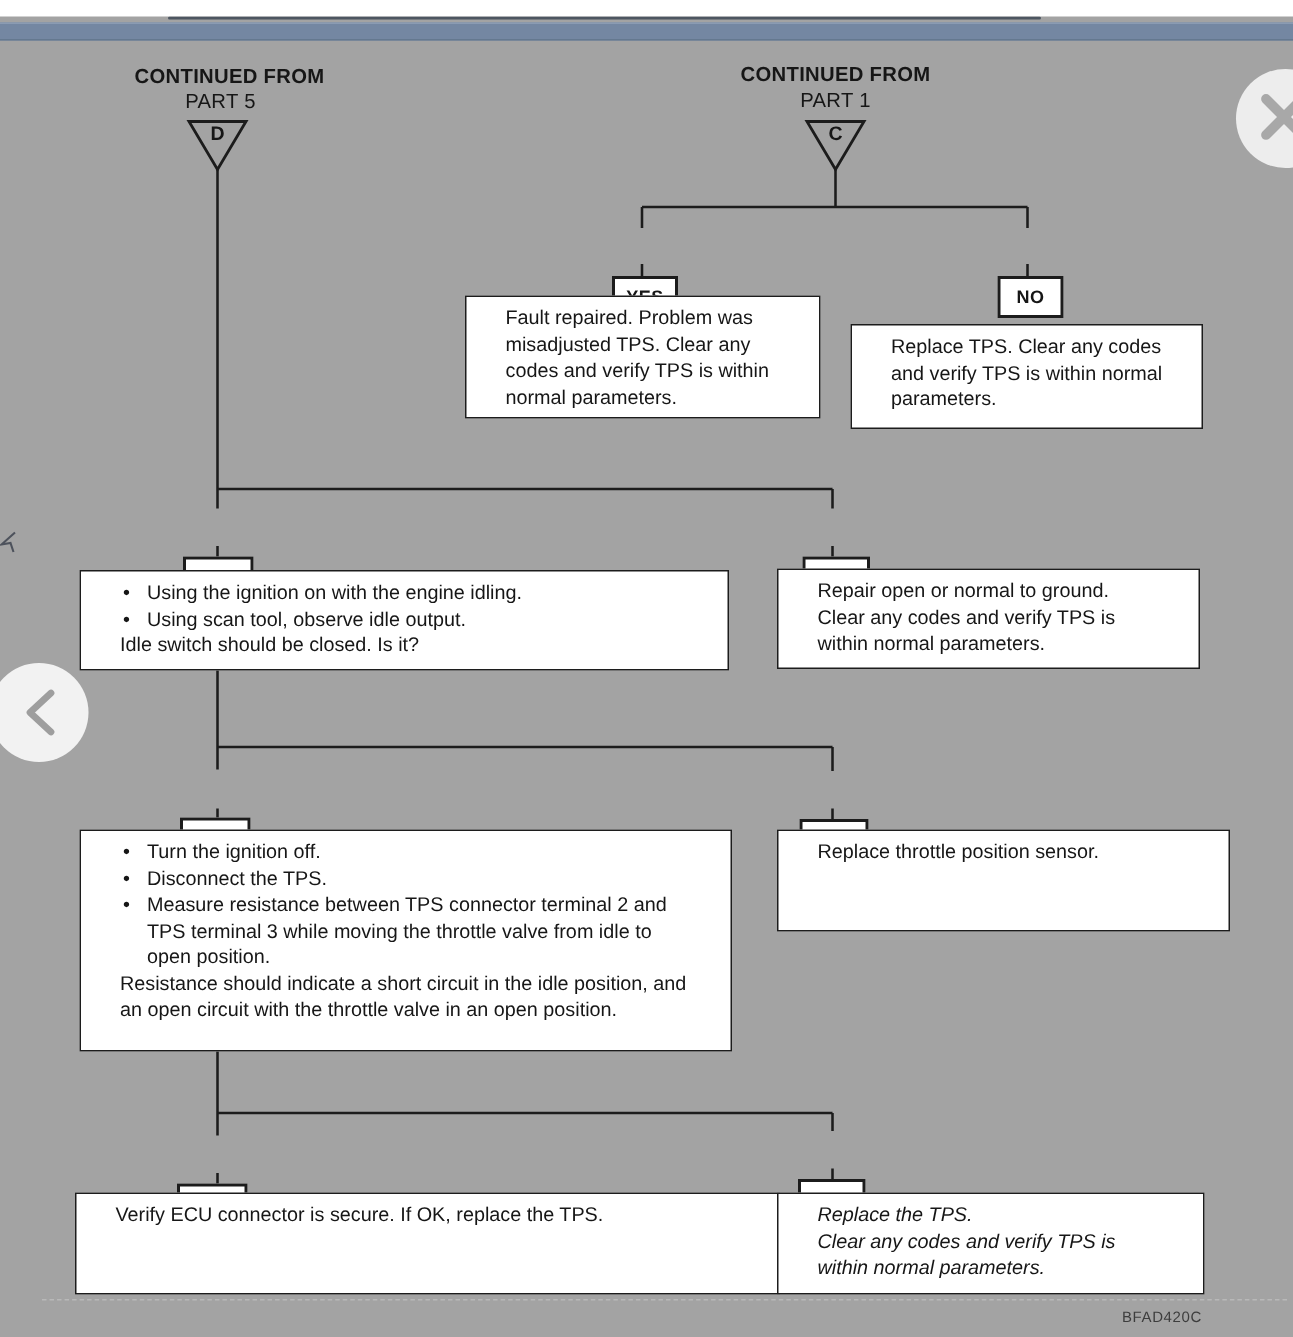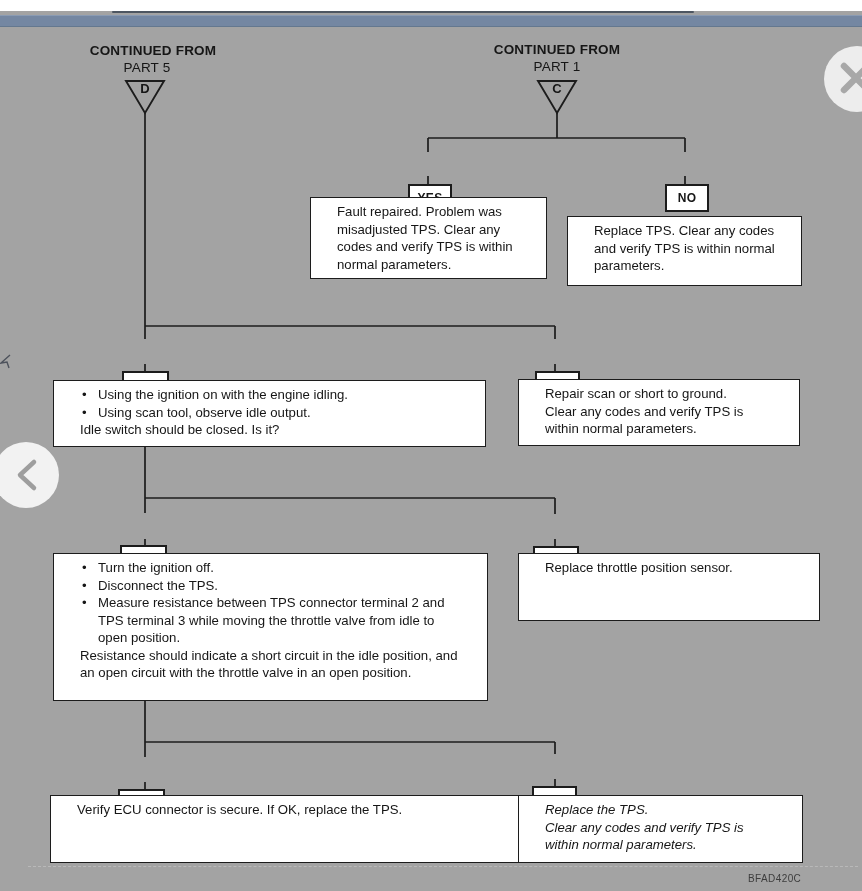--- a/index.html
+++ b/index.html
@@ -100,21 +100,21 @@
       <span class="dot">•</span>
       <span class="bt">Using the ignition on with the engine idling.</span>
     </div>
     <div class="bullet-row">
       <span class="dot">•</span>
       <span class="bt">Using scan tool, observe idle output.</span>
     </div>
     <div>Idle switch should be closed. Is it?</div>
   </div>
   <div class="box" style="top:368px;left:518px;width:282px;height:67px;">
-    <div>Repair scan or short to ground.</div>
+    <div>Repair open or normal to ground.</div>
     <div>Clear any codes and verify TPS is within normal parameters.</div>
   </div>
 
   <div class="label-box" style="top:502px;left:120px;width:43px;height:26px;">YES</div>
   <div class="label-box" style="top:503px;left:533px;width:42px;height:25px;">NO</div>
 
   <div class="box" style="top:542px;left:53px;width:435px;height:148px;">
     <div class="bullet-row">
       <span class="dot">•</span>
       <span class="bt">Turn the ignition off.</span>

